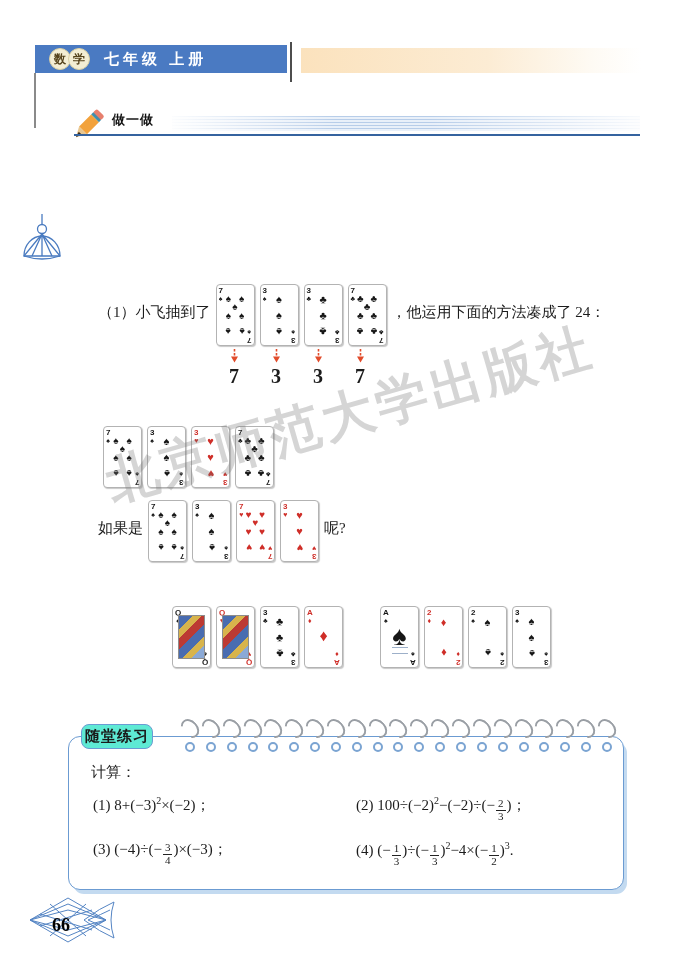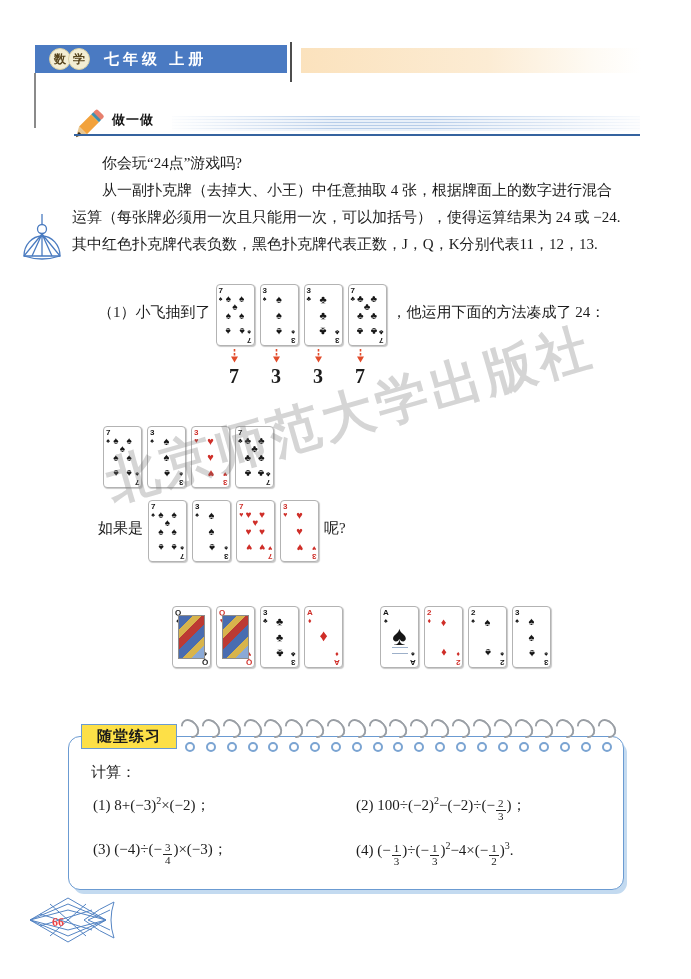--- a/index.html
+++ b/index.html
@@ -64,37 +64,37 @@
   .groups{position:absolute;left:172px;top:606px;display:flex;gap:37px;}
 
   
   .watermark{position:absolute;left:40px;top:380px;width:620px;text-align:center;
              transform:rotate(-16deg);font-size:52px;letter-spacing:4px;font-weight:bold;
              color:rgba(115,115,115,0.30);pointer-events:none;z-index:5;}
 
   
   .practice{position:absolute;left:68px;top:736px;width:554px;height:152px;background:#fff;
             border:1.5px solid #6b9bd2;border-radius:12px;box-shadow:4px 5px 0 -1px #c3daf0;z-index:3;}
-  .practice-label{position:absolute;left:12px;top:-13px;background:#fde047;border:1.5px solid #6b9bd2;border-radius:0;
-                  padding:2px 15px;font-size:15px;font-weight:bold;color:#1a1a1a;z-index:4;letter-spacing:1px;}
+  .practice-label{position:absolute;left:12px;top:-13px;background:#5eead4;border:1.5px solid #6b9bd2;border-radius:8px;
+                  padding:2px 3px;font-size:15px;font-weight:bold;color:#1a1a1a;z-index:4;letter-spacing:1px;}
   .coils{position:absolute;left:112px;right:8px;top:-20px;display:flex;justify-content:space-between;z-index:4;}
   .coil{position:relative;width:17px;height:38px;}
   .coil::before{content:"";position:absolute;top:1px;left:1px;width:12px;height:17px;border:2px solid #9a9fa5;
                 border-radius:50%;border-left-color:transparent;transform:rotate(-42deg);}
   .coil::after{content:"";position:absolute;bottom:3px;left:4px;width:6px;height:6px;border:2px solid #7ba4d2;border-radius:50%;}
   .calc-label{position:absolute;left:22px;top:26px;font-size:15px;}
   .ex{position:absolute;font-size:15px;white-space:nowrap;}
   .ex sup{font-size:10px;}
   .frac{display:inline-block;text-align:center;vertical-align:-0.65em;line-height:1.05;margin:0 1px;}
   .frac .num{display:block;font-size:11px;padding:0 2px;}
   .frac .den{display:block;font-size:11px;border-top:1px solid #222;padding:0 2px;}
 
   
   .fish{position:absolute;left:26px;top:890px;}
-  .pageno{position:absolute;left:52px;top:915px;font-size:12px;font-weight:bold;color:#ef4444;z-index:2;}
+  .pageno{position:absolute;left:52px;top:915px;font-size:18px;font-weight:bold;color:#000000;z-index:2;}
 </style>
 </head>
 <body>
 
 <div id="page">
 
   <div class="header-bar">
     <span class="badge">数</span>
     <span class="badge">学</span>
     <span class="grade-title">七年级  上册</span>
@@ -113,24 +113,20 @@
           <path d="M13 27 L24 27 L18.5 37 Z" fill="#e8c68f"></path>
           <path d="M16.5 31 L20.5 31 L18.5 37 Z" fill="#3a2a1a"></path>
         </g>
       </svg>
     </span>
     <span class="sec-title">做一做</span>
     <div class="sec-band"></div>
     <div class="sec-underline"></div>
   </div>
 
-  <div class="intro">
-    <p>你会玩“24点”游戏吗?</p>
-    <p>从一副扑克牌（去掉大、小王）中任意抽取 4 张，根据牌面上的数字进行混合运算（每张牌必须用一次且只能用一次，可以加括号），使得运算结果为 24 或 −24. 其中红色扑克牌代表负数，黑色扑克牌代表正数，J，Q，K分别代表11，12，13.</p>
-  </div>
 
   <span class="compass">
     <svg width="48" height="64" viewBox="0 0 48 64" fill="none" stroke="#4a7bc0" stroke-width="1.3">
       <line x1="24" y1="2" x2="24" y2="12"></line>
       <circle cx="24" cy="17" r="4.5"></circle>
       <path d="M6 44 A 18 20 0 0 1 42 44 Z"></path>
       <path d="M24 22 L6 44 M24 22 L42 44 M24 22 L24 44 M24 22 L14 44 M24 22 L34 44"></path>
       <path d="M6 44 Q 24 50 42 44"></path>
     </svg>
   </span>

